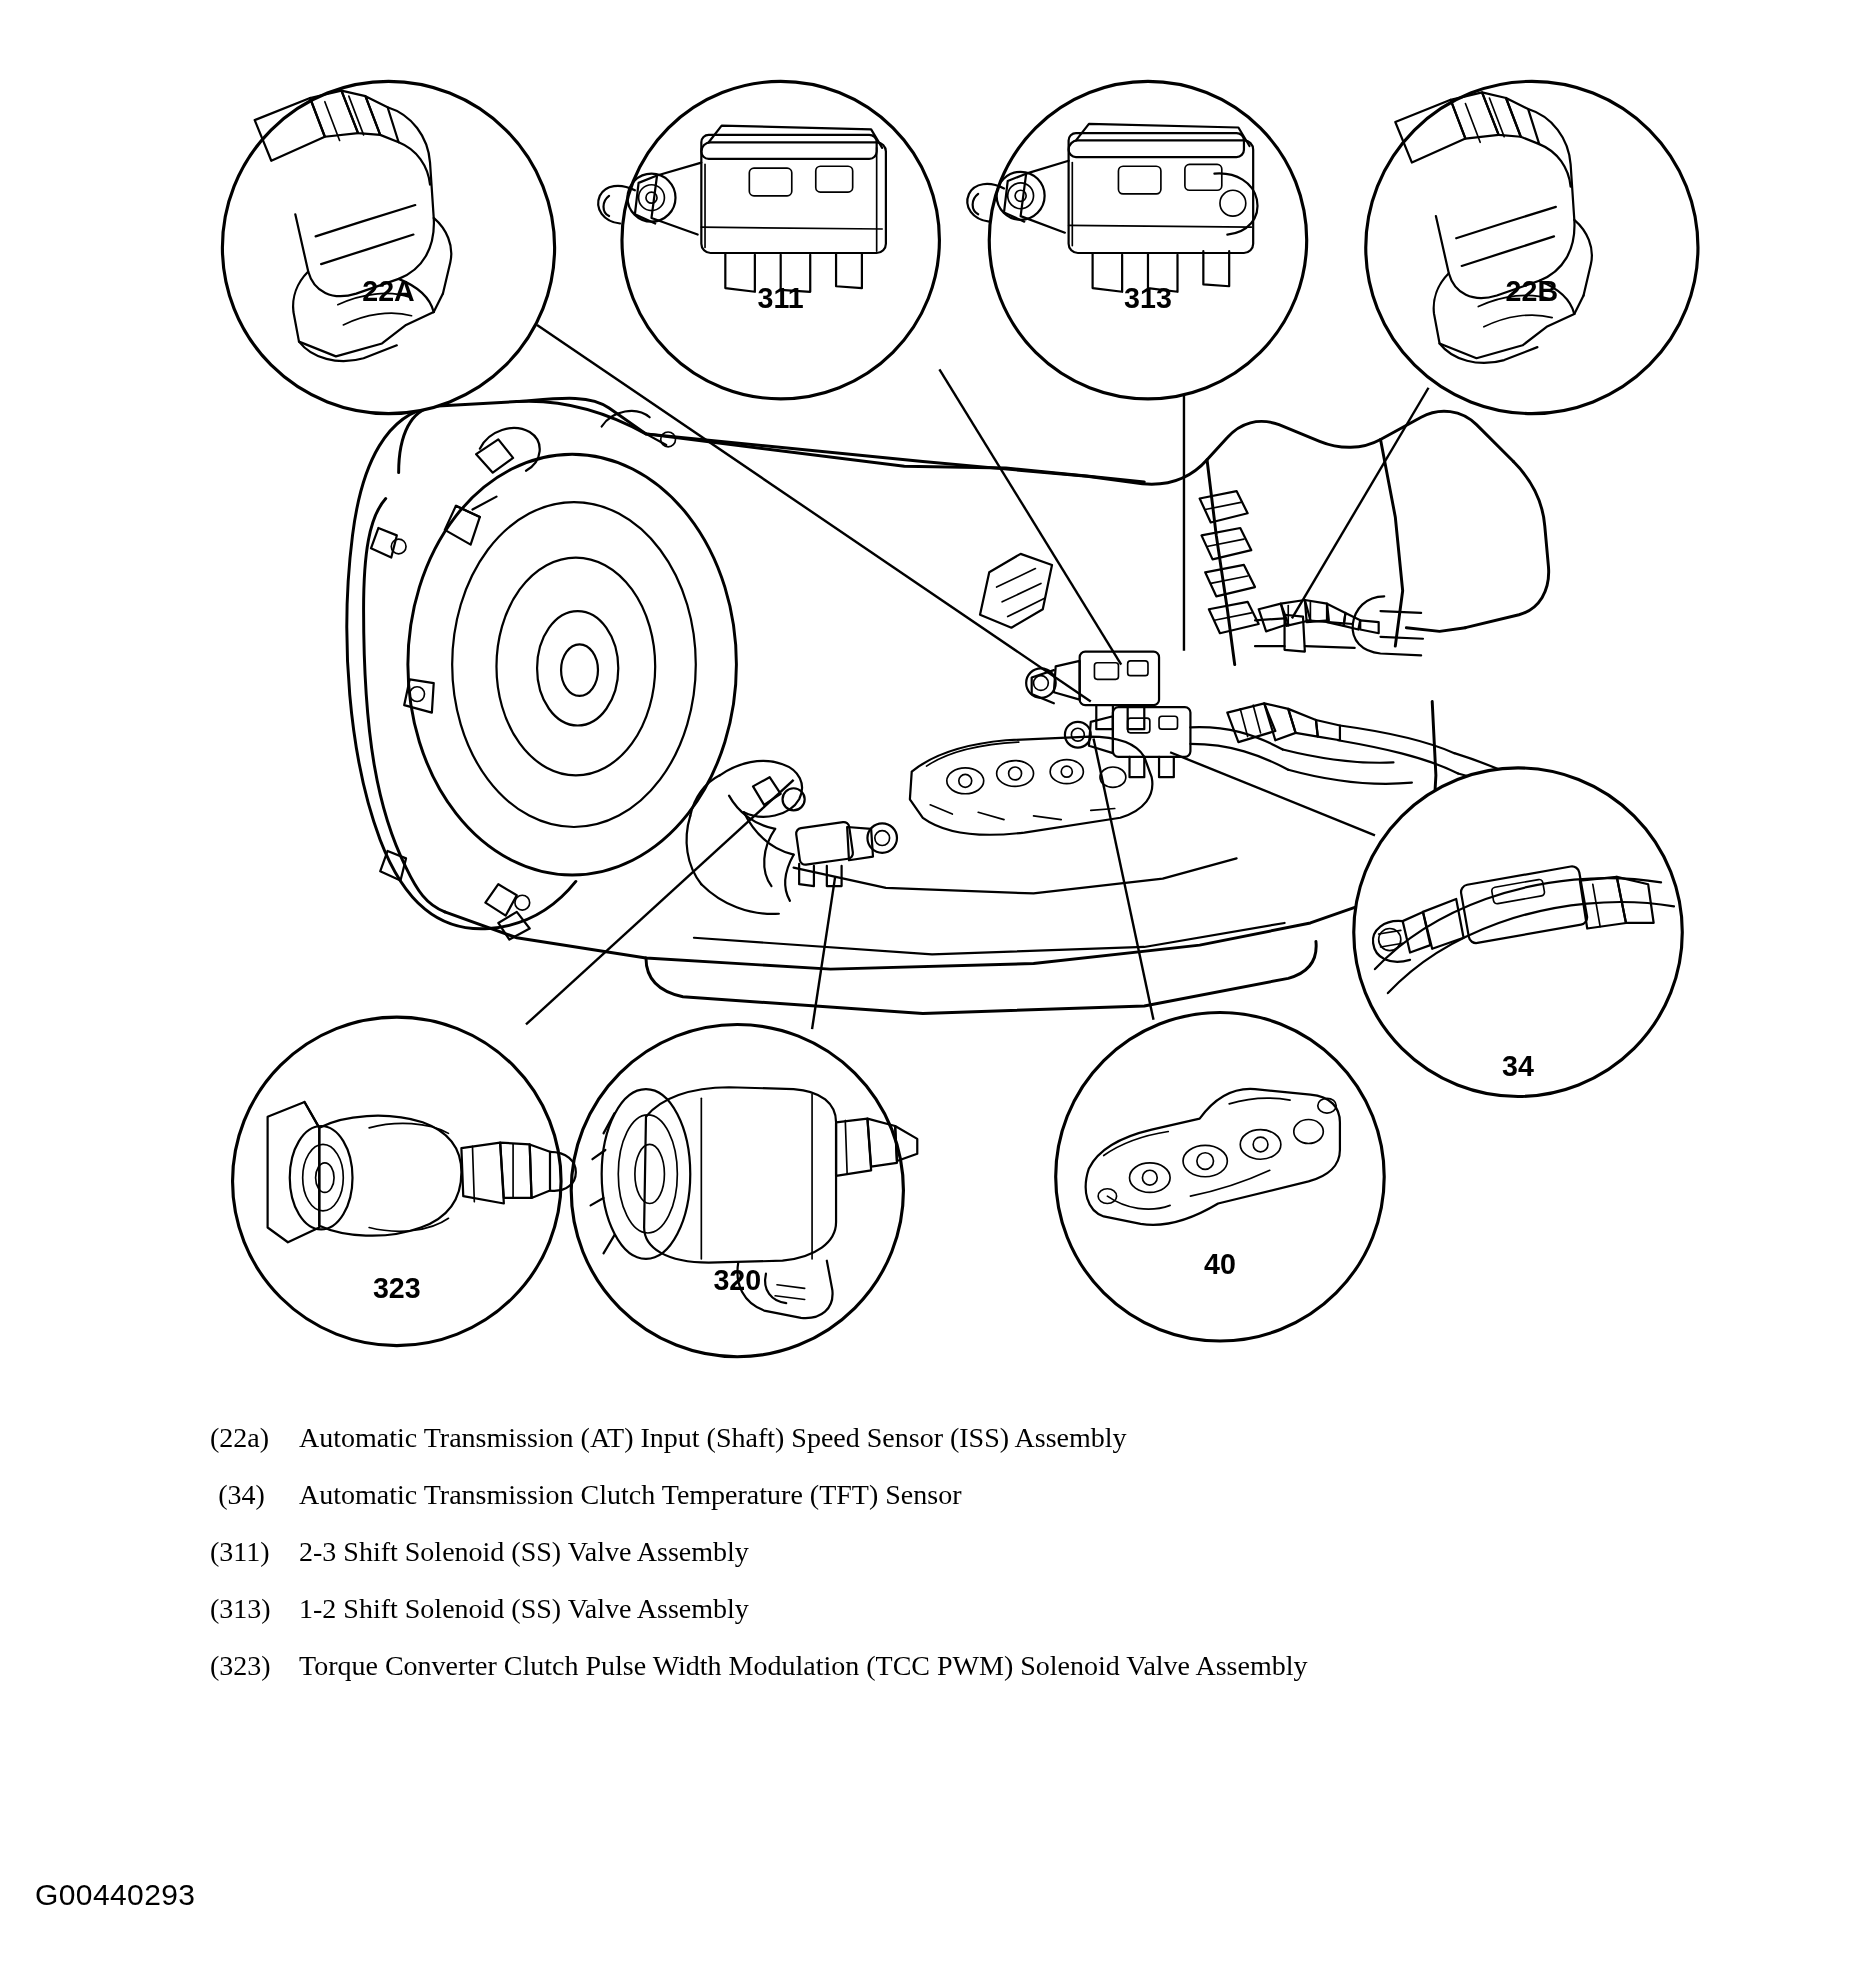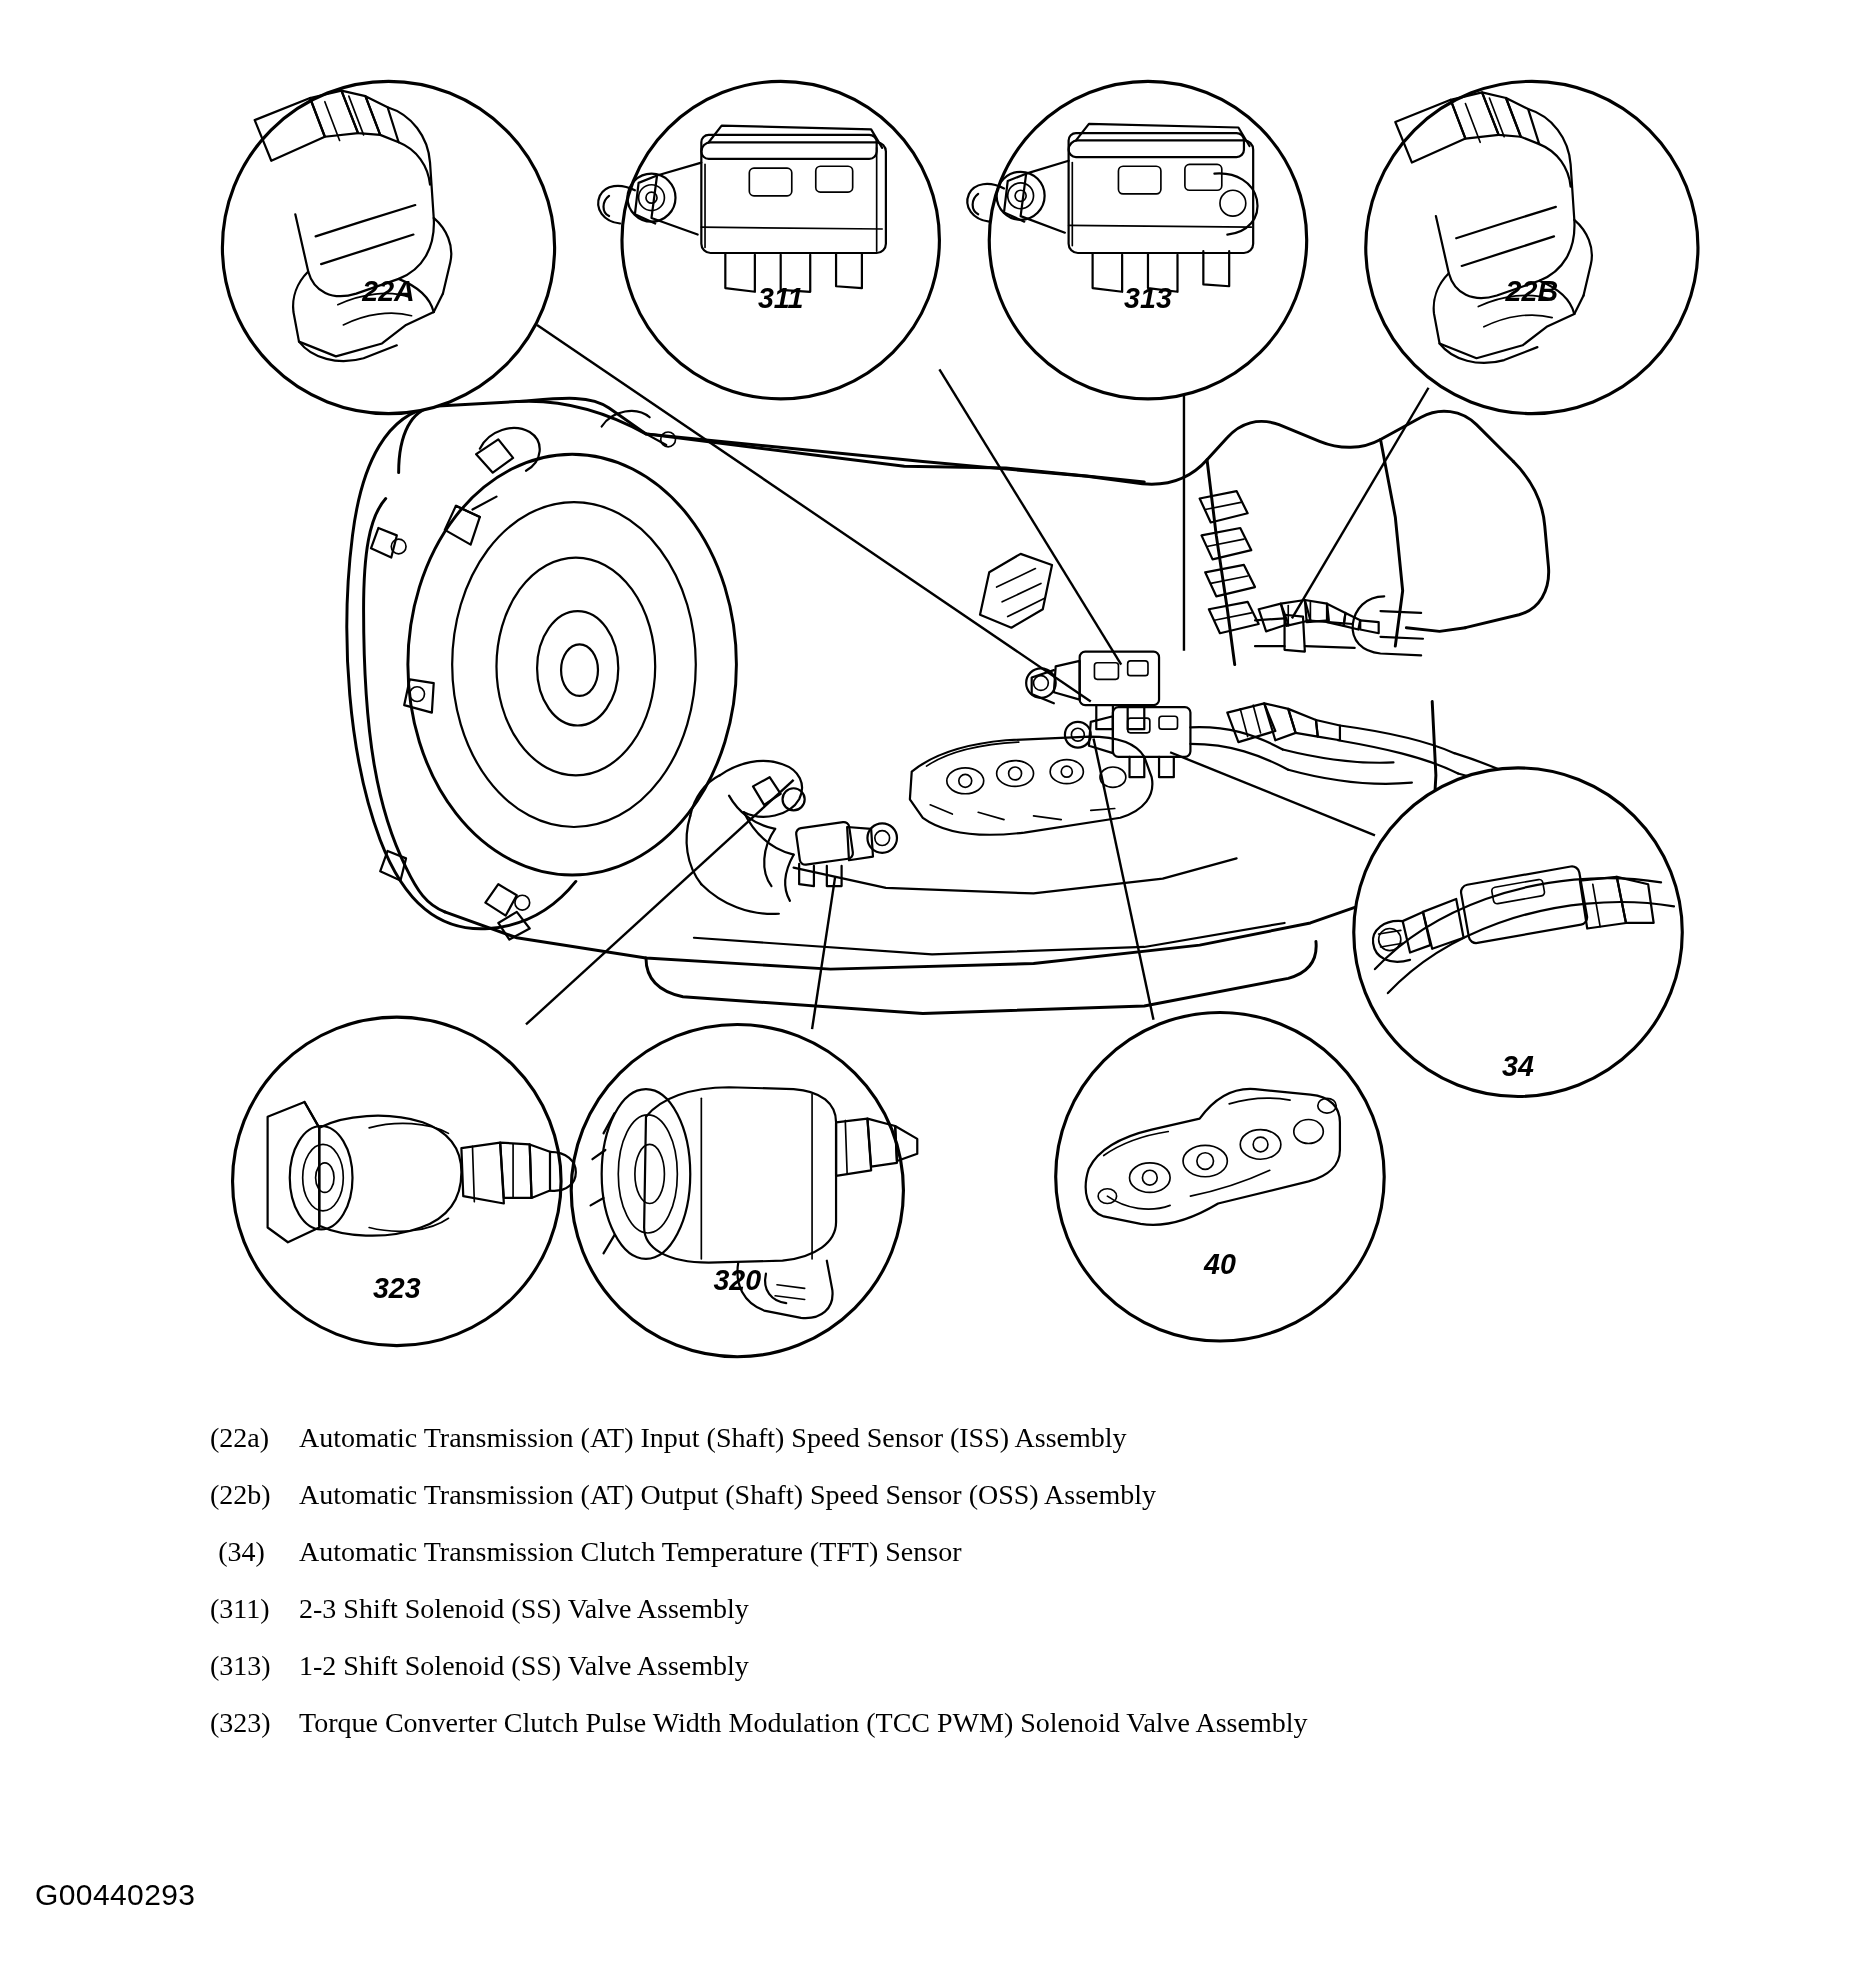--- a/index.html
+++ b/index.html
@@ -14,21 +14,20 @@
     font-family: "Liberation Serif", serif;
     color: #000000;
     overflow: hidden;
   }
   .diagram-stage {
     position: absolute;
     left: 0;
     top: 0;
     width: 1853px;
     height: 1403px;
-    font-style: italic;
   }
   .diagram-stage svg {
     display: block;
   }
   .legend {
     position: absolute;
     left: 210px;
     top: 1409px;
     width: 1606px;
   }
@@ -461,24 +460,20 @@
 
   </svg>
 </div>
 
 <div class="legend">
   <div class="legend-row">
     <span class="legend-key">(22a)</span>
     <span class="legend-text">Automatic Transmission (AT) Input (Shaft) Speed Sensor (ISS) Assembly</span>
   </div>
   <div class="legend-row">
-    <span class="legend-key">(22b)</span>
-    <span class="legend-text">Automatic Transmission (AT) Output (Shaft) Speed Sensor (OSS) Assembly</span>
-  </div>
-  <div class="legend-row">
     <span class="legend-key indent">(34)</span>
     <span class="legend-text">Automatic Transmission Clutch Temperature (TFT) Sensor</span>
   </div>
   <div class="legend-row">
     <span class="legend-key">(311)</span>
     <span class="legend-text">2-3 Shift Solenoid (SS) Valve Assembly</span>
   </div>
   <div class="legend-row">
     <span class="legend-key">(313)</span>
     <span class="legend-text">1-2 Shift Solenoid (SS) Valve Assembly</span>

